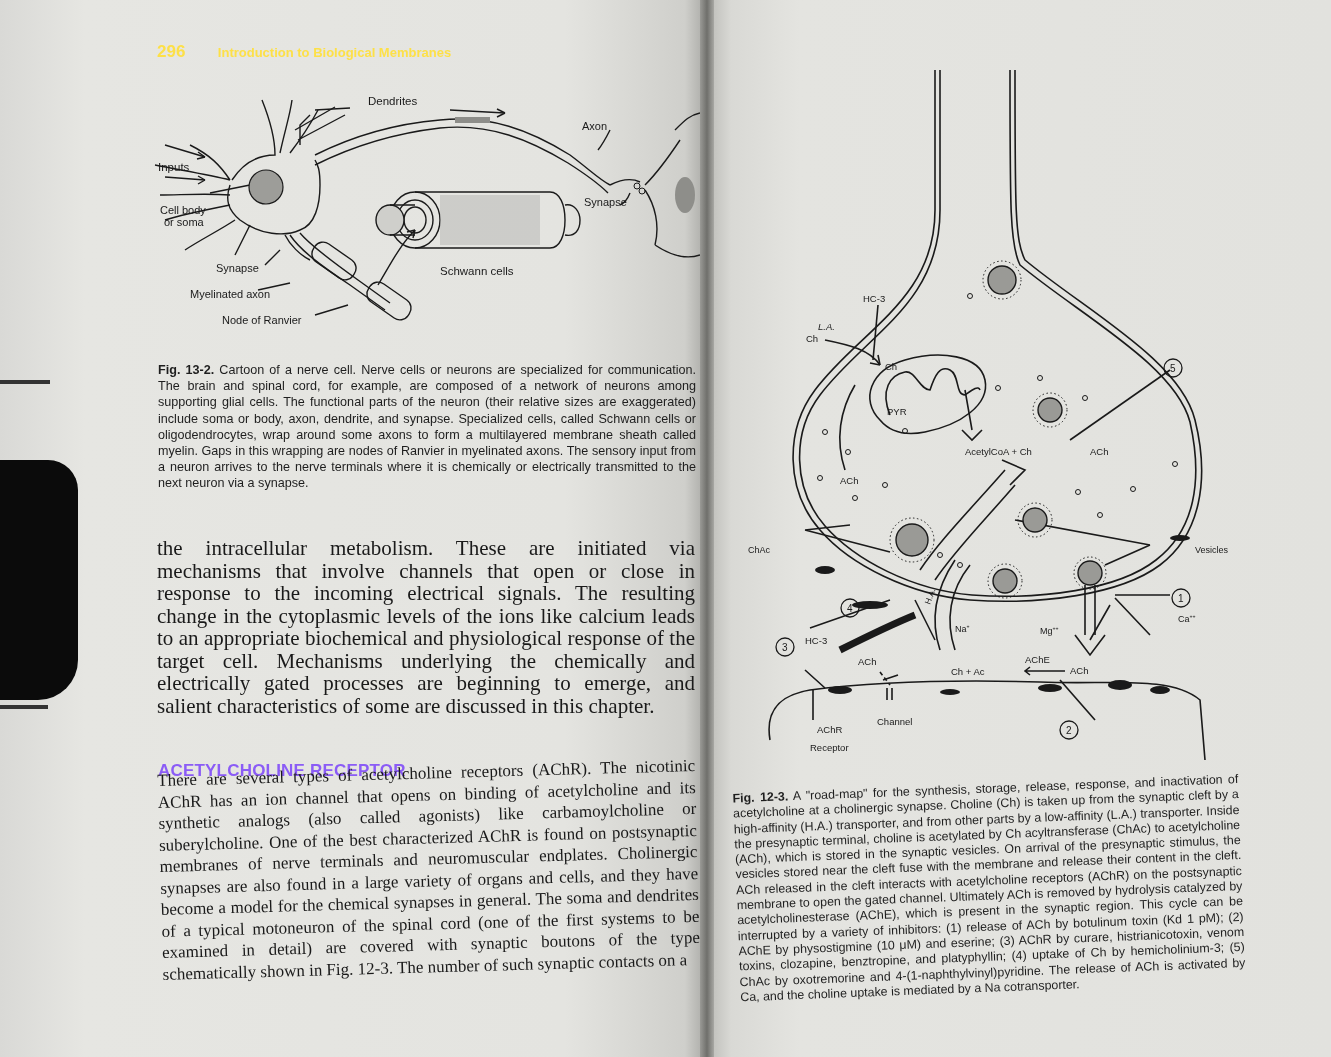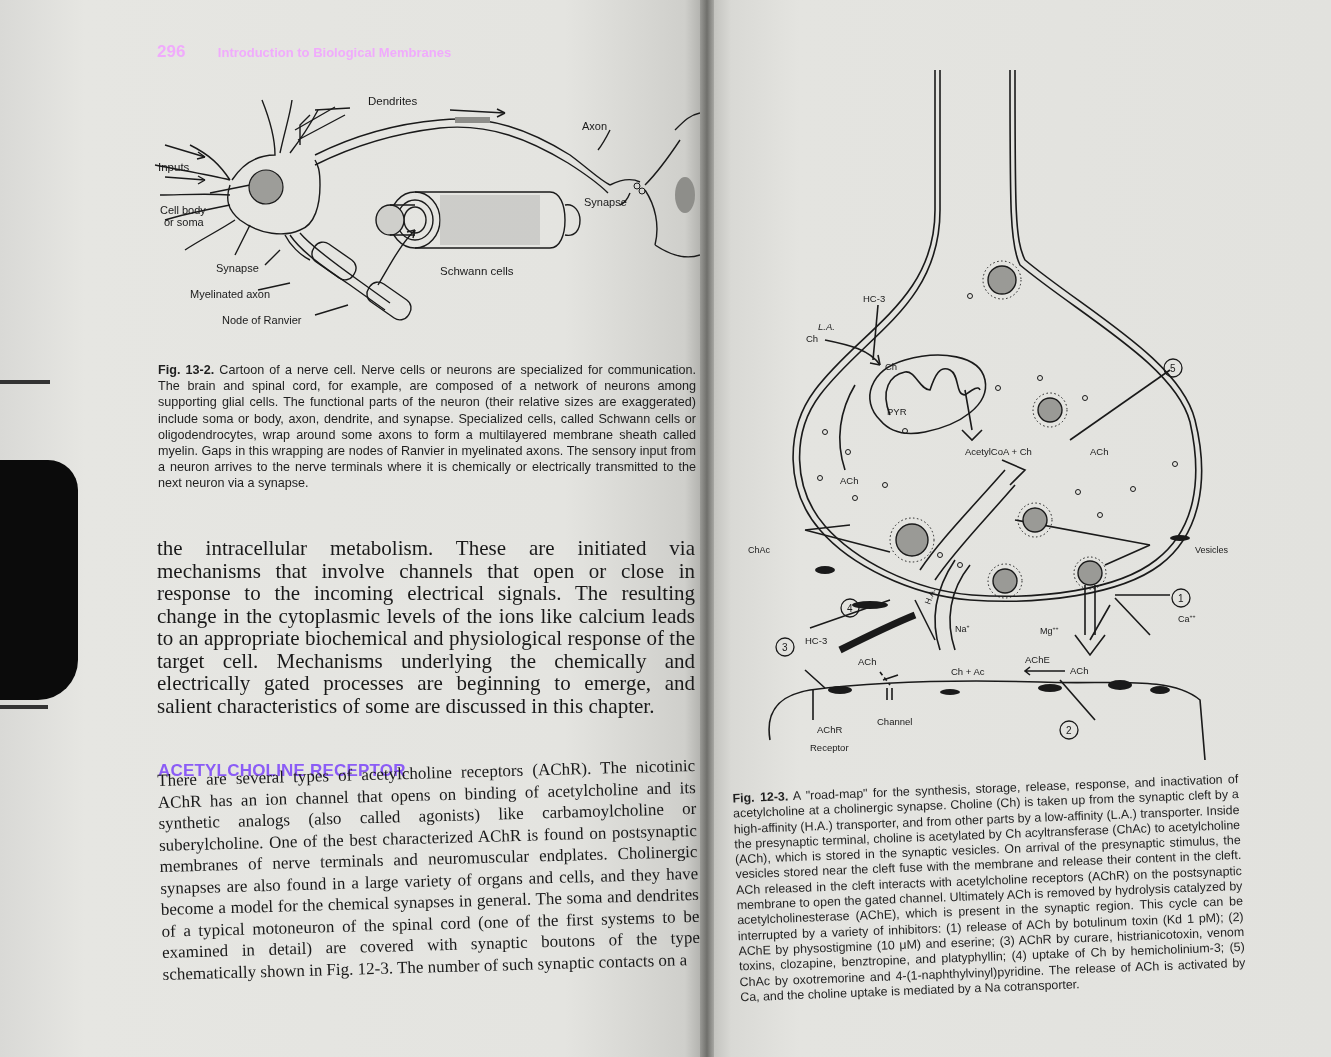--- a/index.html
+++ b/index.html
@@ -21,21 +21,21 @@
     position: absolute; left: 700px; top: 0; width: 14px; height: 1057px;
     background: linear-gradient(90deg, #9a9a96, #6f6f6b 50%, #a8a8a4);
   }
   .edge-marks { position: absolute; left: 0; top: 360px; width: 60px; height: 380px; }
   .edge-mark { position: absolute; left: 0; height: 4px; background: #333; }
   .blot {
     position: absolute; left: 0; top: 460px; width: 78px; height: 240px;
     background: #0b0b0b; border-radius: 0 30px 40px 0;
   }
   .running-head {
-    position: absolute; left: 157px; top: 42px; font-weight: bold; color: #f0abfc;
+    position: absolute; left: 157px; top: 42px; font-weight: bold; color: #fde047;
   }
   .page-num { font-size: 17px; }
   .running-title { font-size: 13px; margin-left: 28px; }
   .fig { position: absolute; }
   .caption {
     position: absolute; font-size: 12.6px; line-height: 16.2px; color: #1e1e1e;
     text-align: justify;
   }
   .caption b { font-weight: bold; }
   .body-text {

